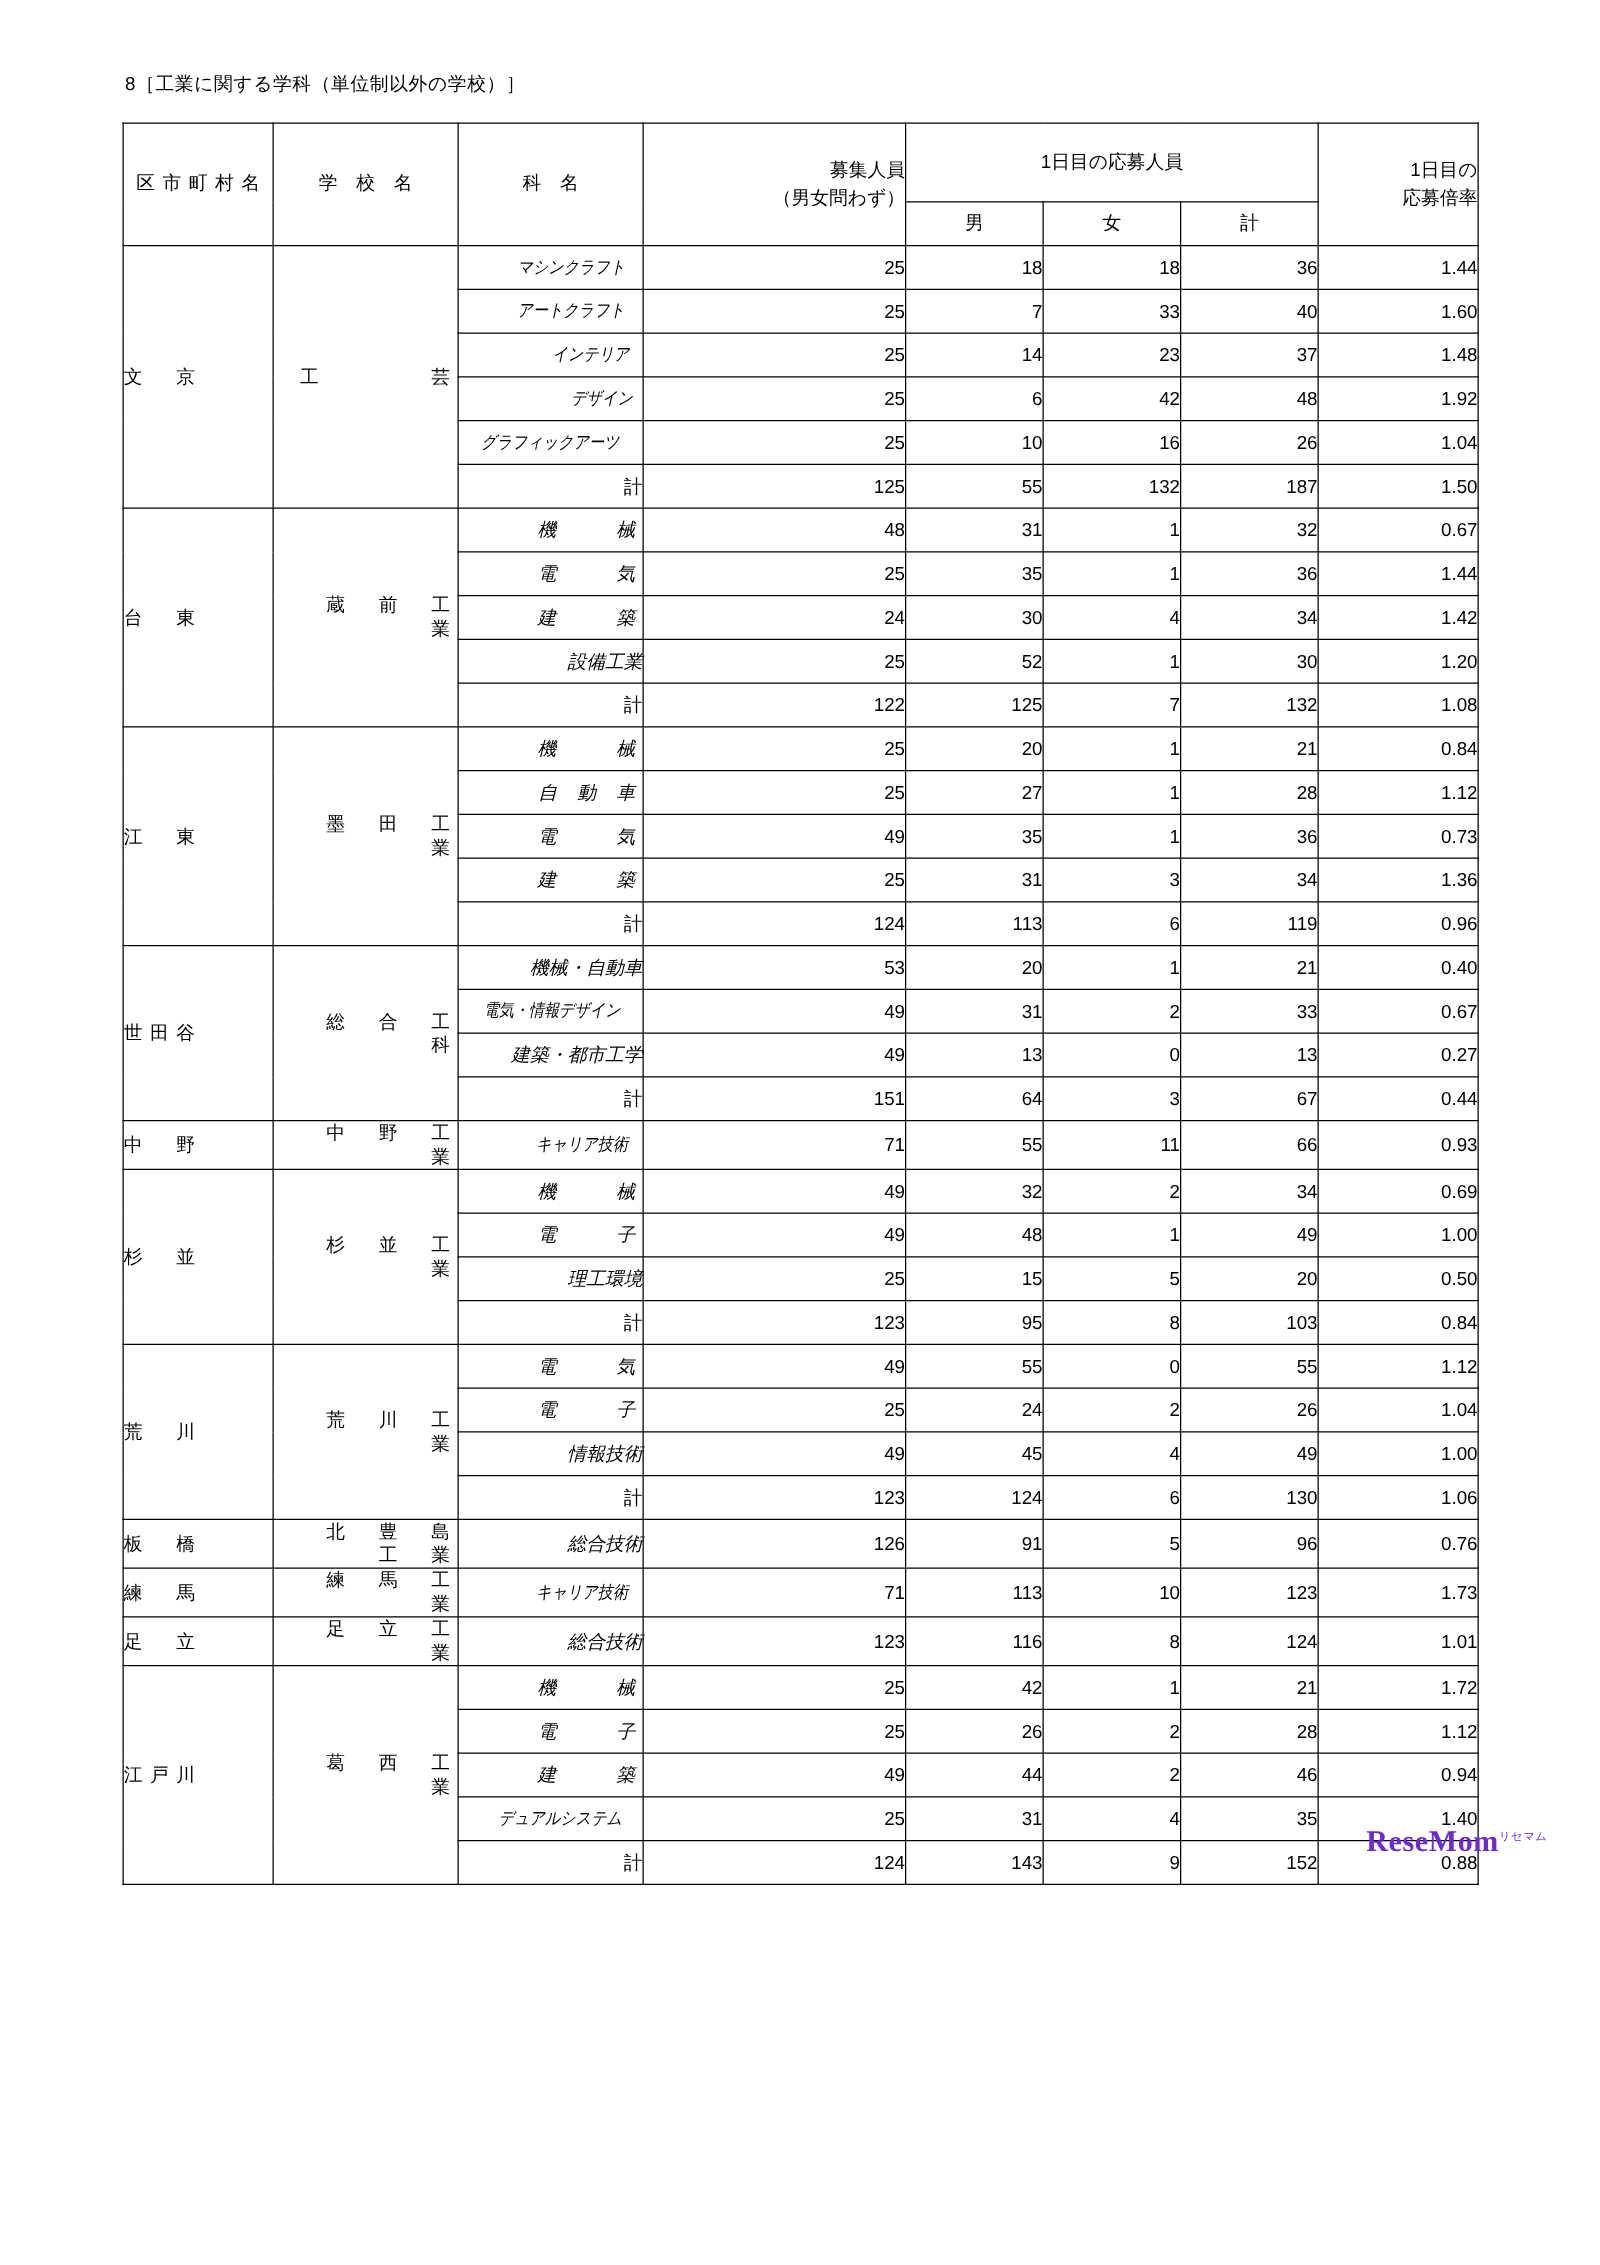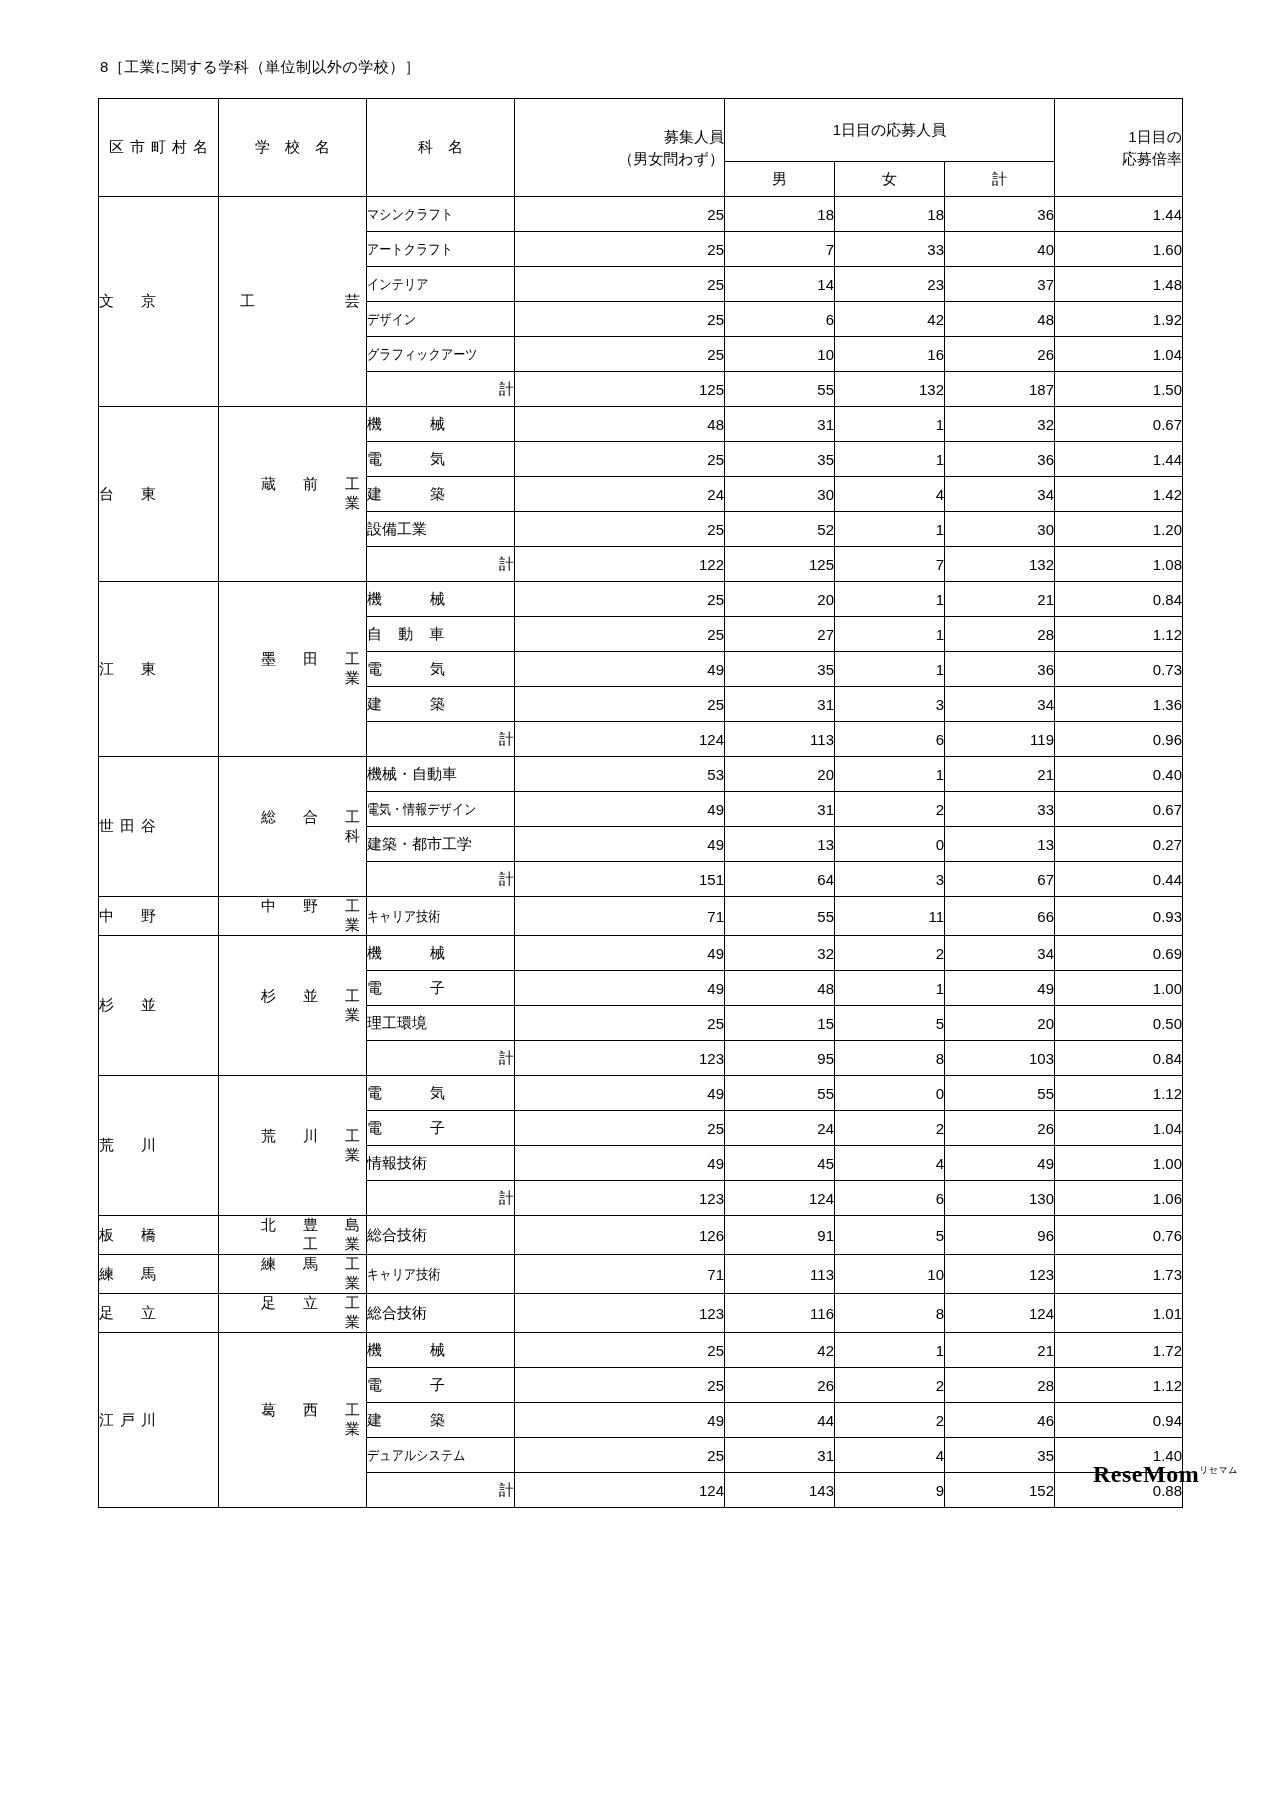--- a/index.html
+++ b/index.html
@@ -56,20 +56,21 @@
   thead td {
     text-align: center;
     font-size: 15px;
     line-height: 1.5;
   }
   .hdr-tall { height: 62px; }
   .hdr-sub  { height: 34px; }
   .spread {
     letter-spacing: 6px;
     padding-left: 6px;
+    font-family: Liberation Mono, monospace;
   }
   .hdr-two-line {
     line-height: 1.45;
     text-align: right;
   }
   td.city {
     letter-spacing: 6px;
     padding-left: 6px;
     vertical-align: top;
     padding-top: 6px;
@@ -78,23 +79,24 @@
     text-align: right;
     vertical-align: top;
     padding-top: 6px;
   }
   td.school .nm {
     display: block;
     letter-spacing: 6px;
     padding-left: 6px;
   }
   td.course {
-    text-align: left;
+    text-align: right;
     padding-left: 6px;
     height: 34px;
+    font-style: italic;
   }
   td.course .sp {
     letter-spacing: 6px;
   }
   td.course .narrow {
     font-size: 14px;
     transform: scaleX(0.86);
     transform-origin: left center;
     display: inline-block;
   }
@@ -114,21 +116,21 @@
   tr.group-start td {
     border-top: 1px solid #000000;
   }
   .resemom {
     position: absolute;
     right: 42px;
     bottom: 28px;
     font-family: "Liberation Serif", serif;
     font-size: 24px;
     font-weight: bold;
-    color: #000000;
+    color: #6d28d9;
     letter-spacing: 0.5px;
   }
   .resemom sup {
     font-size: 9px;
     vertical-align: super;
     font-weight: normal;
   }
 </style>
 </head>
 <body>

